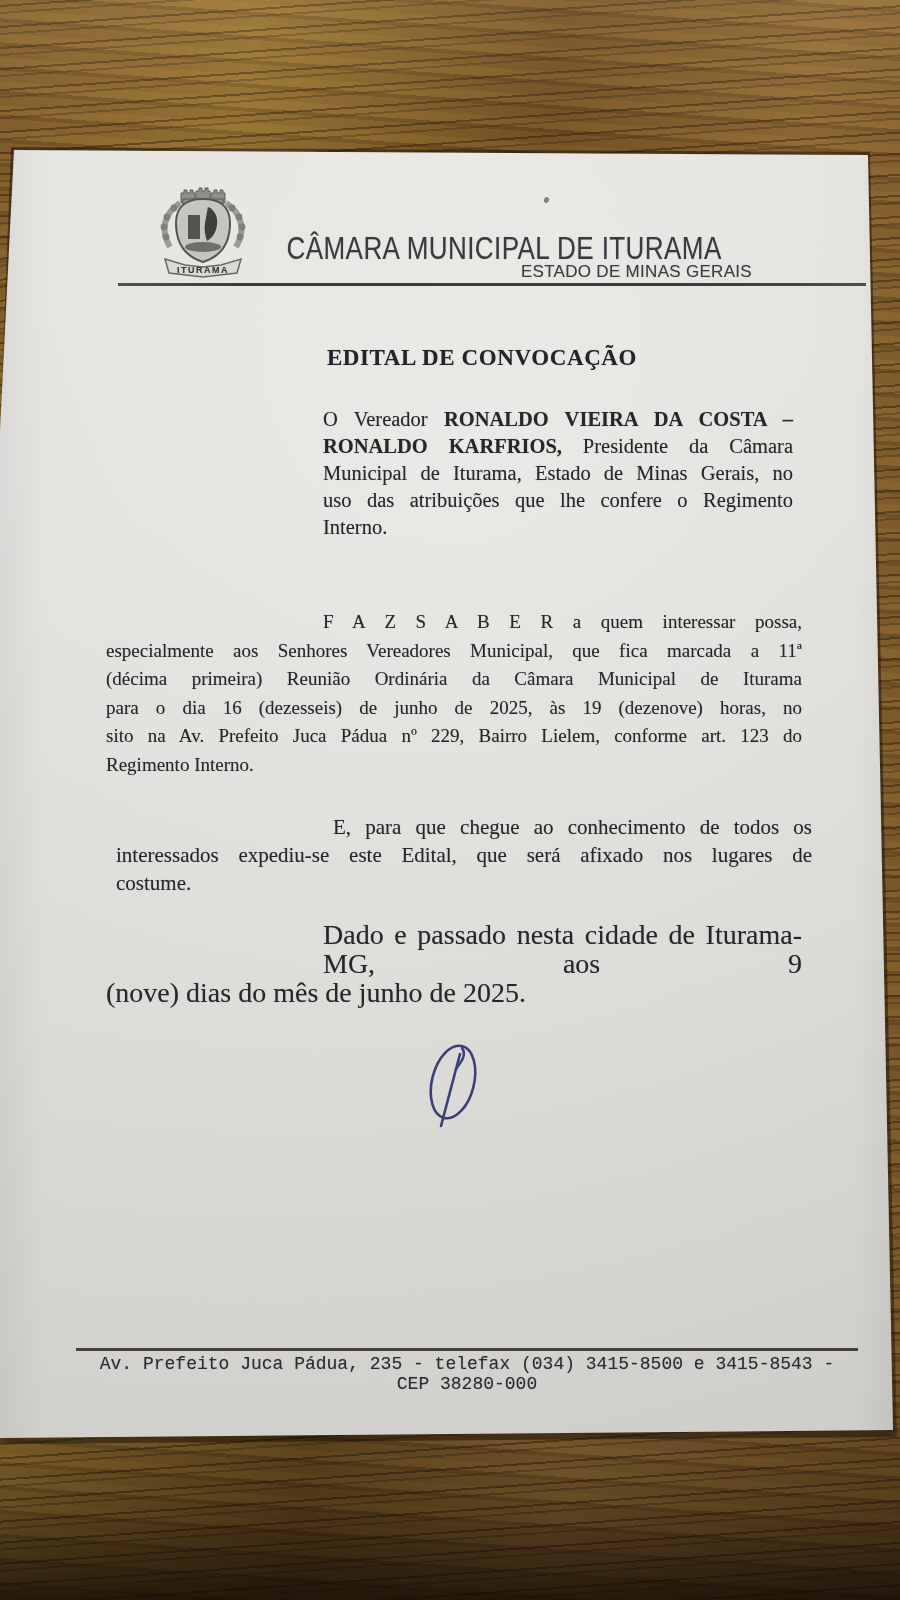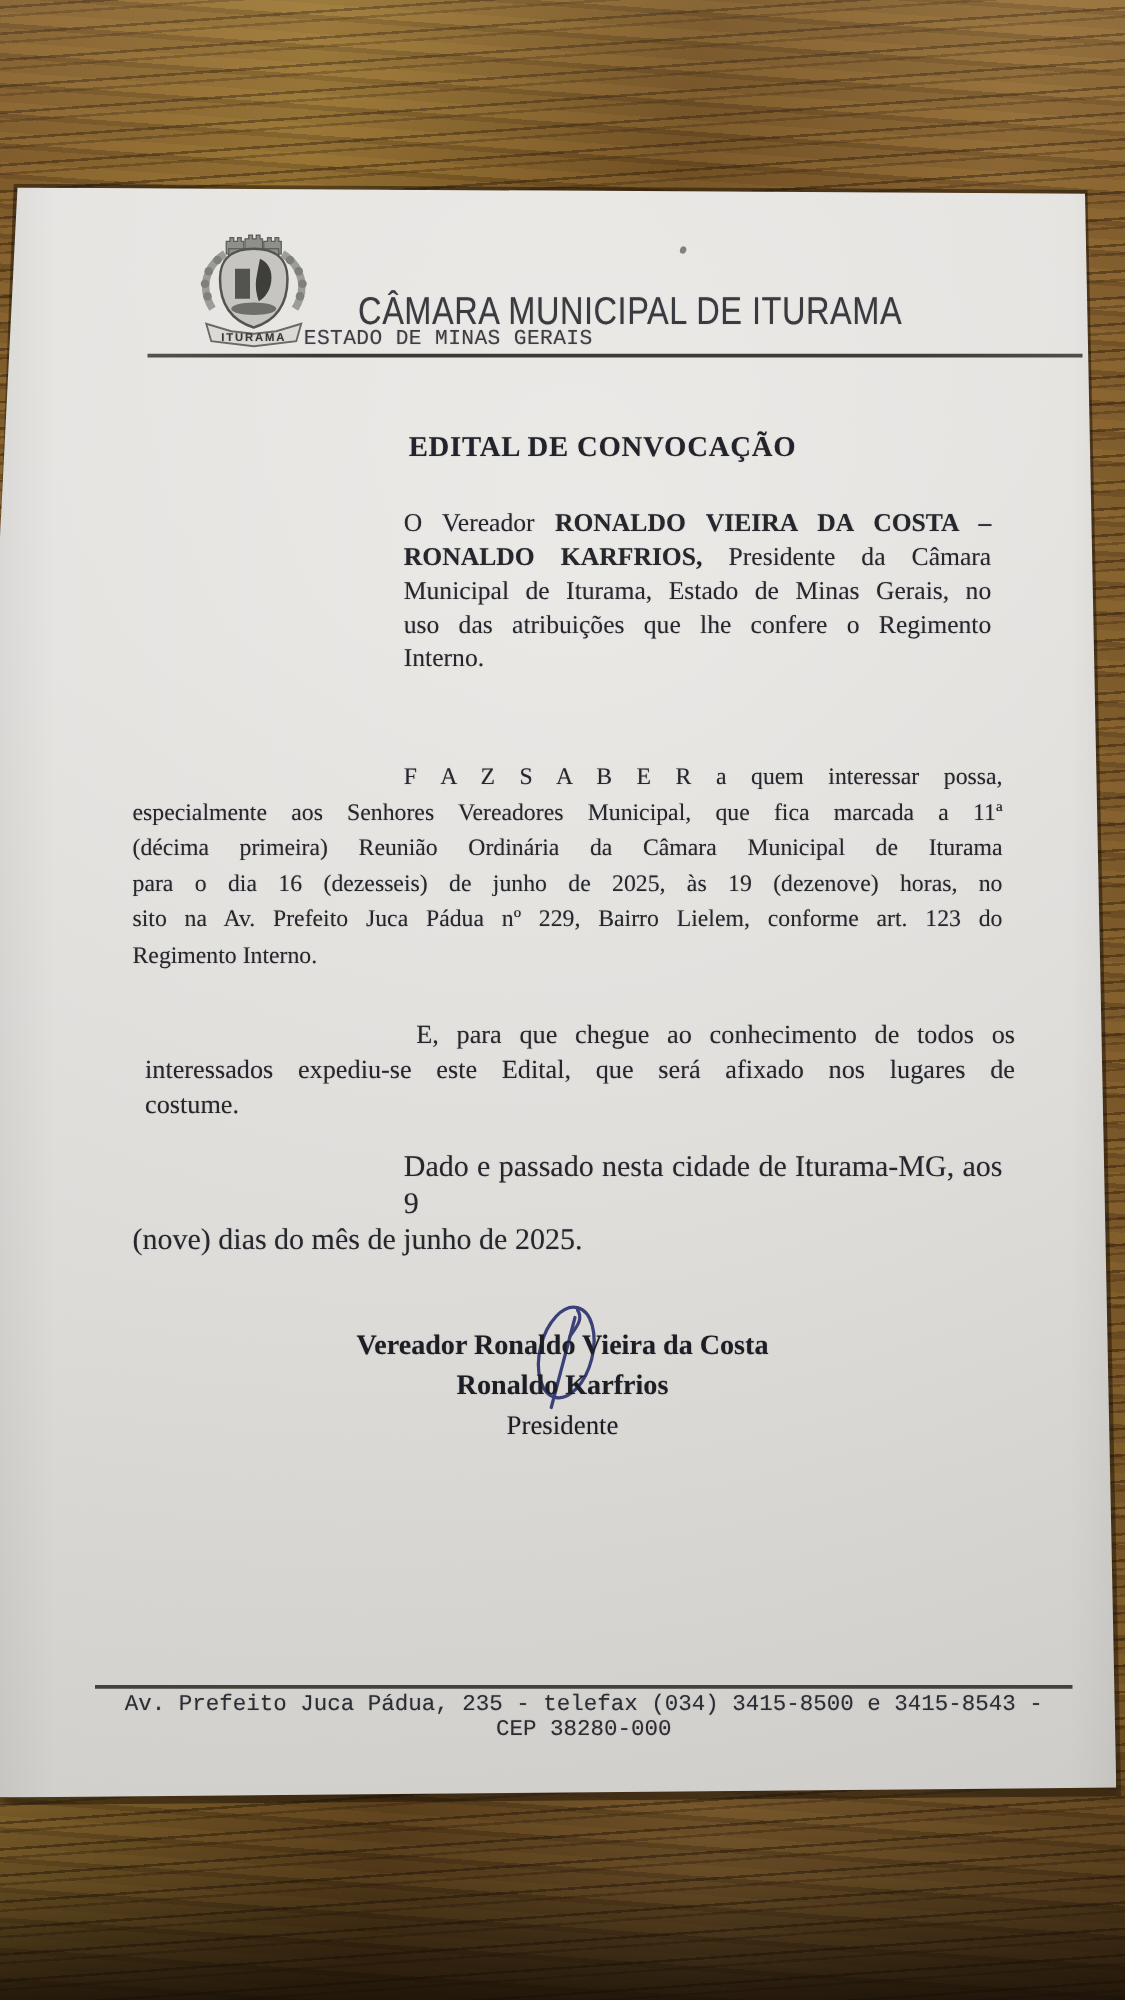--- a/index.html
+++ b/index.html
@@ -27,36 +27,36 @@
       radial-gradient(120% 80% at 52% 28%, rgba(255,255,255,0.06), rgba(0,0,0,0.05) 92%),
       linear-gradient(to right, rgba(0,0,0,0.05), rgba(0,0,0,0) 5%, rgba(0,0,0,0) 95%, rgba(0,0,0,0.06));}
   .content{position:absolute;inset:0;color:#26262d;text-shadow:0 0 1px rgba(60,60,72,0.35);}
 
   .logo{position:absolute;left:150px;top:185px;width:106px;height:94px;}
 
   .hdr-title{position:absolute;left:258px;top:232px;width:586px;
     transform:scaleX(0.84);transform-origin:0 0;text-align:center;white-space:nowrap;
     font-family:"Liberation Sans",sans-serif;font-size:31px;line-height:33px;
     color:#3a3a41;letter-spacing:0.5px;}
-  .hdr-sub{position:absolute;left:243px;top:262px;width:492px;text-align:left;
-    font-family:Liberation Mono, monospace;font-size:17px;color:#3d3d44;letter-spacing:0.3px;}
+  .hdr-sub{position:absolute;left:260px;top:262px;width:492px;text-align:right;
+    font-family:Liberation Sans, sans-serif;font-size:17px;color:#3d3d44;letter-spacing:0.3px;}
   .hdr-line{position:absolute;left:118px;top:283px;width:748px;height:3px;
     background:linear-gradient(to right,#55524c,#3b3934 18%,#403d38 82%,#514e48);}
   .doc-title{position:absolute;left:126px;top:303px;width:712px;text-align:center;
     font-weight:bold;font-size:23px;letter-spacing:0.6px;color:#23232b;margin-top:42px;}
 
   .par{position:absolute;}
   .ln{text-align:justify;text-align-last:justify;}
   .ln.last{text-align-last:left;}
   .ln.ind{padding-left:217px;box-sizing:border-box;}
   .b{font-weight:bold;}
   .p1{left:323px;top:406px;width:470px;font-size:20.5px;line-height:27px;}
   .p2{left:106px;top:608px;width:696px;font-size:19px;line-height:28.5px;}
   .p3{left:116px;top:813px;width:696px;font-size:21px;line-height:28px;}
-  .p4{left:106px;top:920px;width:696px;font-size:24px;line-height:29px;}
+  .p4{left:106px;top:920px;width:696px;font-size:28px;line-height:29px;}
 
   .sig{position:absolute;left:100px;top:1060px;width:700px;text-align:center;
     font-size:22.5px;line-height:32px;font-weight:bold;color:#1d1d25;}
   .sig .normal{font-weight:normal;font-size:21.5px;}
   .sig-stroke{position:absolute;left:424px;top:1036px;width:60px;height:96px;}
 
   .foot-line{position:absolute;left:76px;top:1348px;width:782px;height:2.5px;background:#45423c;}
   .footer{position:absolute;left:80px;top:1354px;width:774px;text-align:center;
     font-family:Liberation Mono, monospace;font-size:18px;color:#2c2c33;}
 
@@ -140,24 +140,19 @@
     </div>
 
     <svg class="sig-stroke" viewBox="0 0 60 96">
       <g fill="none" stroke="#2e3570" stroke-width="2.6" stroke-linecap="round" opacity="0.92">
         <ellipse cx="29" cy="46" rx="21" ry="37" transform="rotate(14 29 46)"></ellipse>
         <path d="M38,12 C43,19 37,26 32,33"></path>
         <path d="M36,18 C30,40 24,64 17,90"></path>
       </g>
     </svg>
 
-    <div class="sig">
-      <div>Vereador Ronaldo Vieira da Costa</div>
-      <div>Ronaldo Karfrios</div>
-      <div class="normal">Presidente</div>
-    </div>
 
     <div class="foot-line"></div>
     <div class="footer">Av. Prefeito Juca Pádua, 235 - telefax (034) 3415-8500 e 3415-8543 - CEP 38280-000</div>
 
     <div class="speck"></div>
   </div>
 </div>
 
 </body></html>

